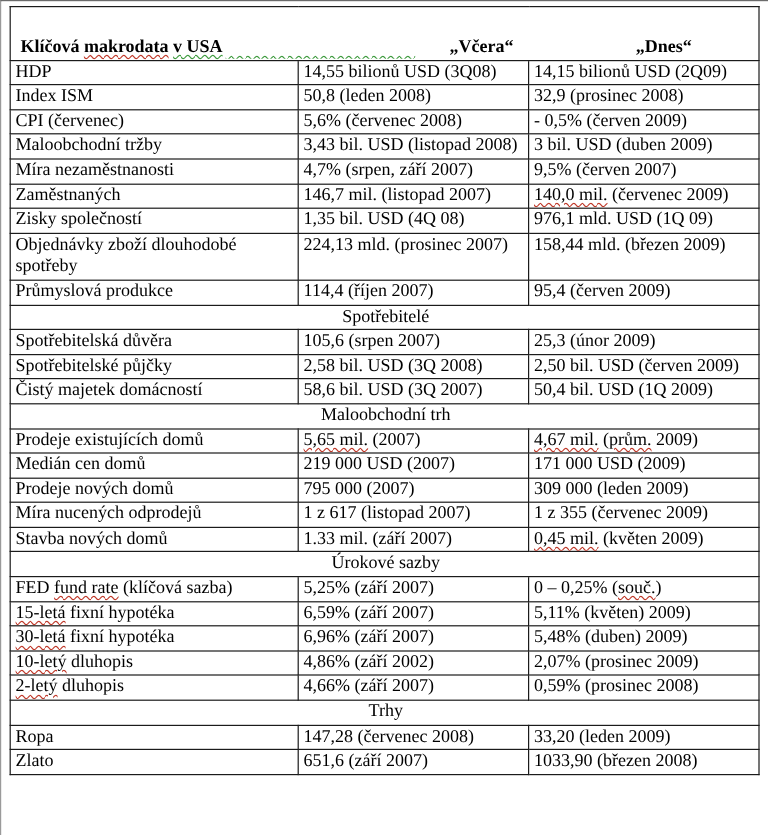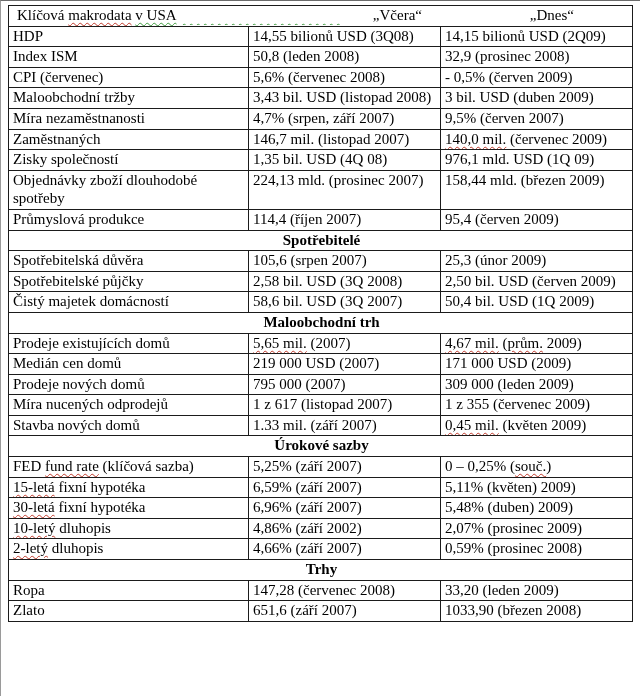--- a/index.html
+++ b/index.html
@@ -29,21 +29,21 @@
   table.macro col.c3 { width: 192px; }
   table.macro td {
     border: 1px solid #1b1b1b;
     padding: 0 2px 1px 4px;
     font-size: 15px;
     line-height: 18.6px;
     vertical-align: top;
     overflow: hidden;
   }
   td.header-cell {
-    font-weight: normal;
+    font-weight: bold;
     padding: 1px 0 2px 0;
   }
   .header-flex {
     display: flex;
     align-items: baseline;
     width: 100%;
   }
   .header-flex .h-label {
     padding-left: 4px;
     white-space: nowrap;
@@ -55,24 +55,24 @@
     color: transparent;
     text-decoration: underline wavy #3f9b3f 1px;
     text-underline-offset: 3px;
     margin: 0 2px;
   }
   .header-flex .h-col {
     text-align: center;
     white-space: nowrap;
   }
   .header-flex .h-col.yesterday { width: 150px; margin-right: 46px; }
-  .header-flex .h-col.today     { width: 150px; margin-right: 24px; }
+  .header-flex .h-col.today     { width: 150px; margin-right: 24px; margin-top: 24px; }
   td.section-cell {
     text-align: center;
-    font-weight: bold;
+    font-weight: normal;
   }
   .sq-red {
     text-decoration: underline wavy #c03a2b 1px;
     text-underline-offset: 2px;
   }
   .sq-green {
     text-decoration: underline wavy #3f9b3f 1px;
     text-underline-offset: 2px;
   }
 </style>

